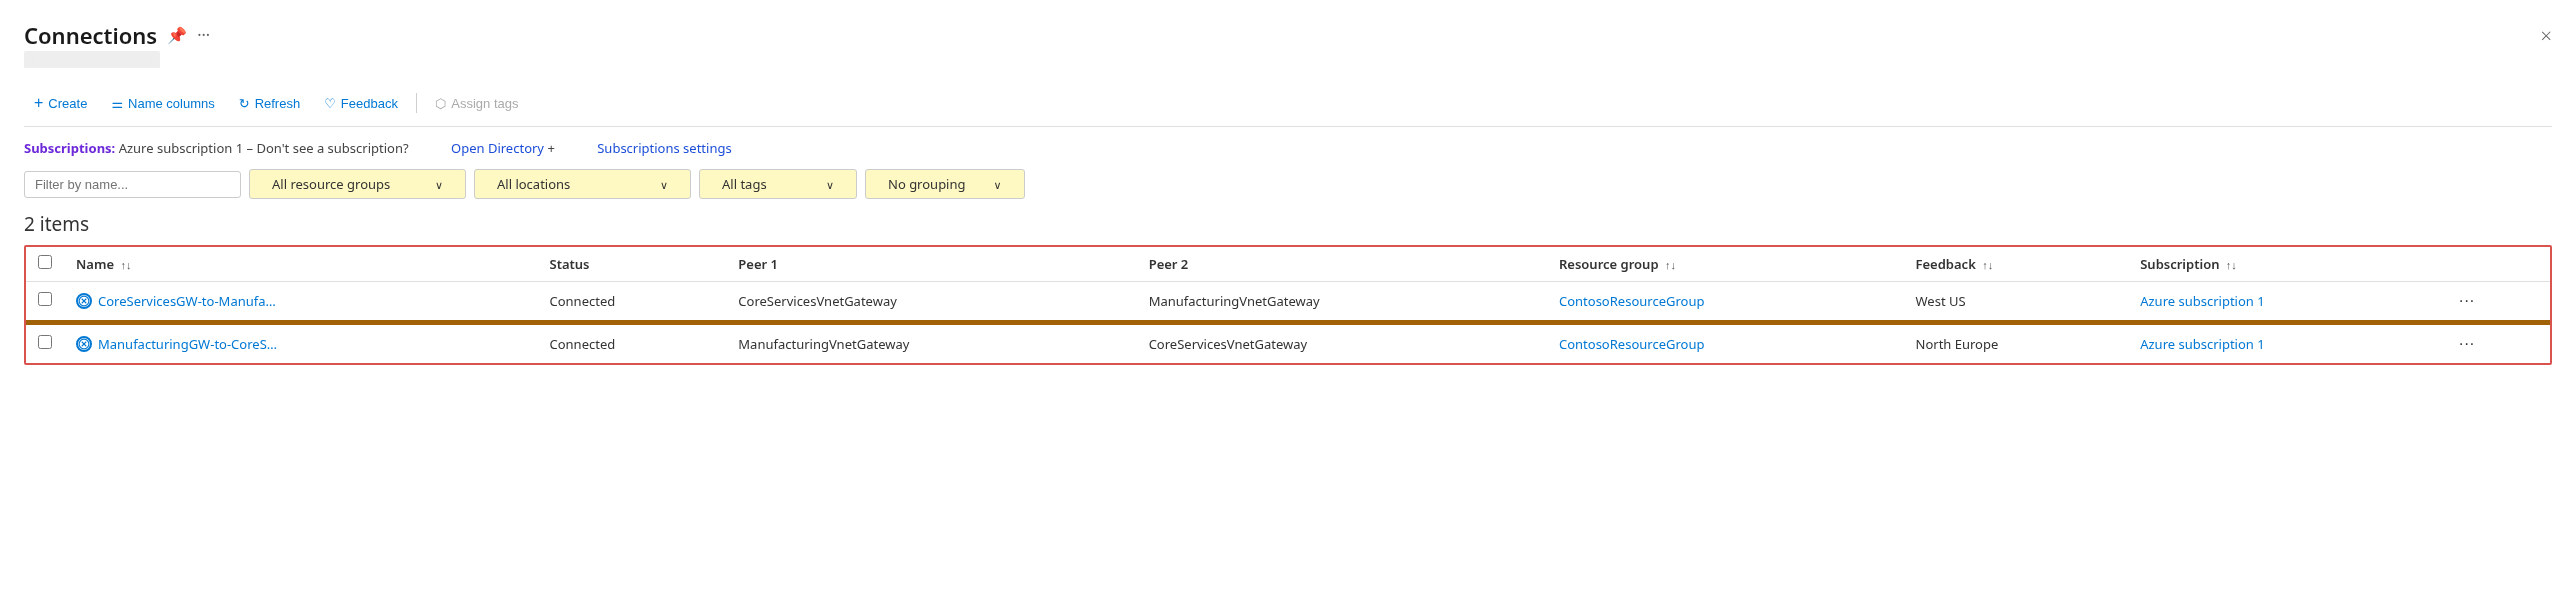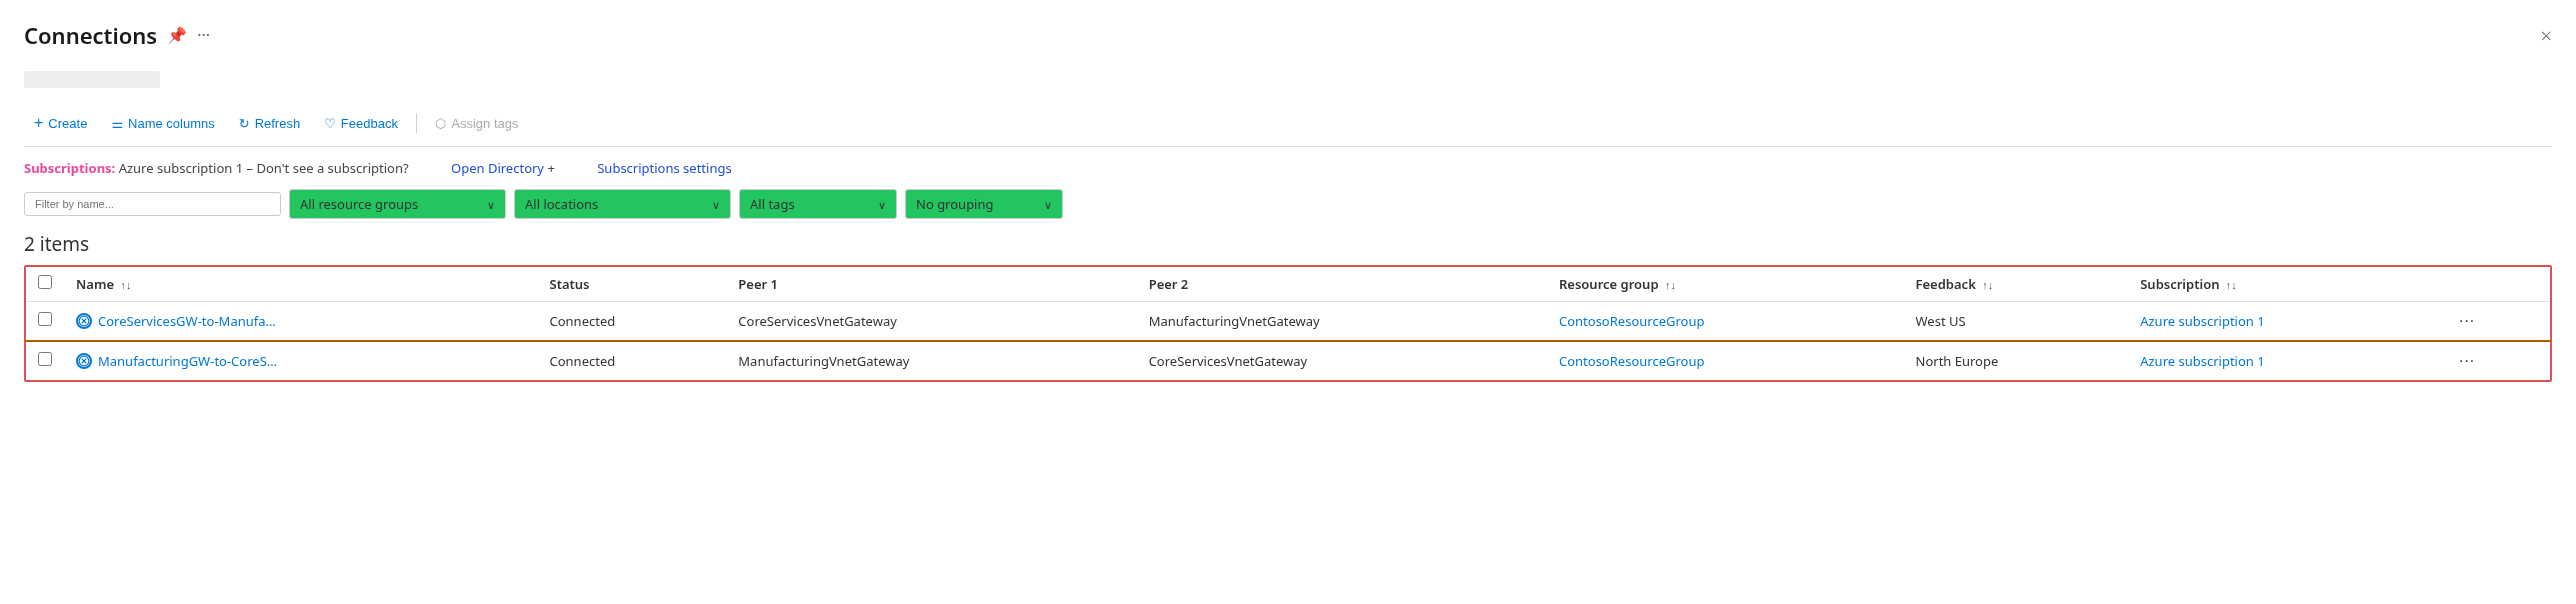--- a/index.html
+++ b/index.html
@@ -8,21 +8,21 @@
       font-size: 14px;
       color: #333;
       background: #fff;
       padding: 20px 24px;
       min-width: 1185px;
     }
     .header-row {
       display: flex;
       align-items: center;
       justify-content: space-between;
-      margin-bottom: 21px;
+      margin-bottom: 1px;
     }
     .title-area {
       display: flex;
       align-items: center;
       gap: 10px;
     }
     .page-title {
       font-size: 22px;
       font-weight: 600;
       color: #1a1a1a;
@@ -68,47 +68,47 @@
       width: 1px;
       height: 20px;
       background: #d0d0d0;
       margin: 0 4px;
     }
     .subscriptions-bar {
       font-size: 13px;
       margin-bottom: 12px;
       color: #444;
     }
-    .subscriptions-bar strong { color: #ec4899; margin-top: 44px; }
+    .subscriptions-bar strong { color: #6d28d9; margin-top: 44px; }
     .subscriptions-bar a { color: #1d4ed8; text-decoration: none; margin-left: 39px; }
     .filters-row {
       display: flex;
       gap: 8px;
       margin-bottom: 12px;
       align-items: center;
     }
     .filter-input {
       border: 1px solid #ccc;
       border-radius: 3px;
       padding: 5px 10px;
-      font-size: 11px;
-      width: 257px;
+      font-size: 13px;
+      width: 217px;
       color: #666;
       outline: none;
     }
     .filter-dropdown {
       display: flex;
       align-items: center;
       justify-content: space-between;
       border: 1px solid #ccc;
       border-radius: 3px;
-      padding: 5px 10px;
-      font-size: 13px;
-      cursor: pointer;
-      background: #22c55e;
+      padding: 5px 22px;
+      font-size: 13px;
+      cursor: pointer;
+      background: #fef9c3;
       min-width: 158px;
       gap: 28px;
     }
     .filter-dropdown.wide { min-width: 217px; }
     .filter-dropdown.narrow { min-width: 158px; }
     .chevron { font-size: 11px; color: #333; }
     .item-count {
       font-size: 19px;
       color: #333;
       margin-bottom: 8px;
@@ -129,21 +129,21 @@
     thead th {
       text-align: left;
       padding: 8px 12px;
       font-size: 13px;
       font-weight: 600;
       color: #333;
       white-space: nowrap;
     }
     .sort-icon { font-size: 11px; color: #555; margin-left: 3px; }
     tbody tr {
-      border-bottom: 2px solid #a16207;
+      border-bottom: 5px solid #a16207;
     }
     tbody tr:last-child { border-bottom: none; }
     tbody td {
       padding: 8px 12px;
       font-size: 13px;
       color: #333;
       vertical-align: middle;
     }
     .cb-col { width: 32px; }
     input[type="checkbox"] { cursor: pointer; width: 14px; height: 14px; }

